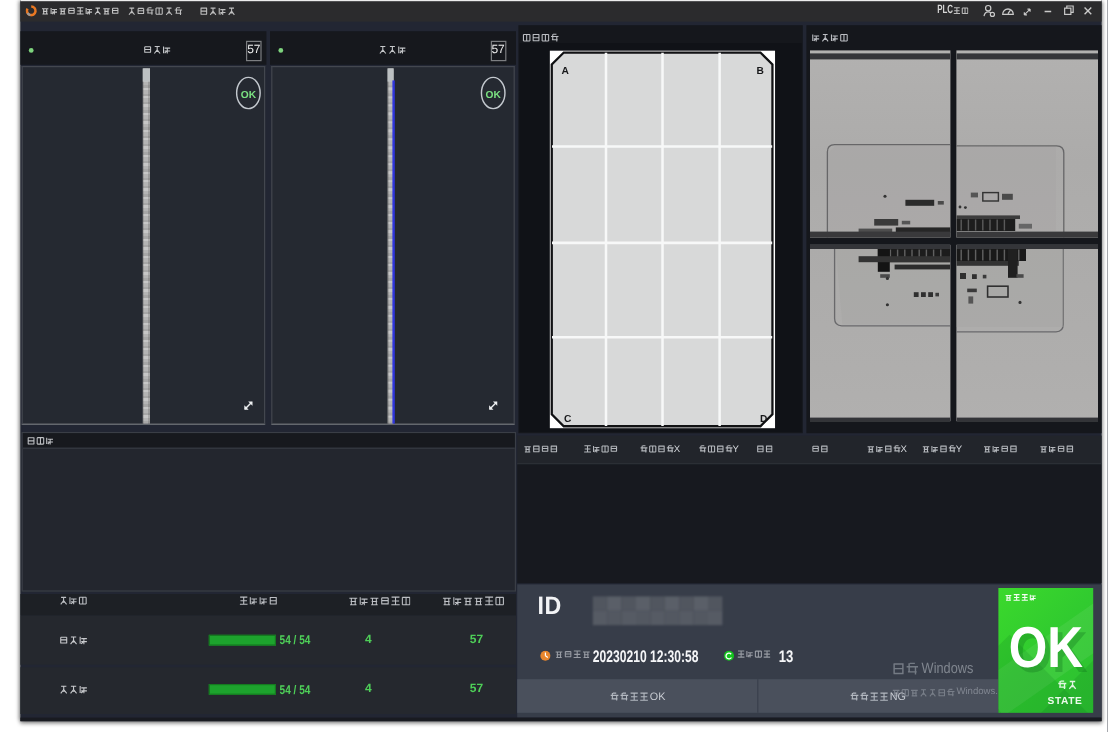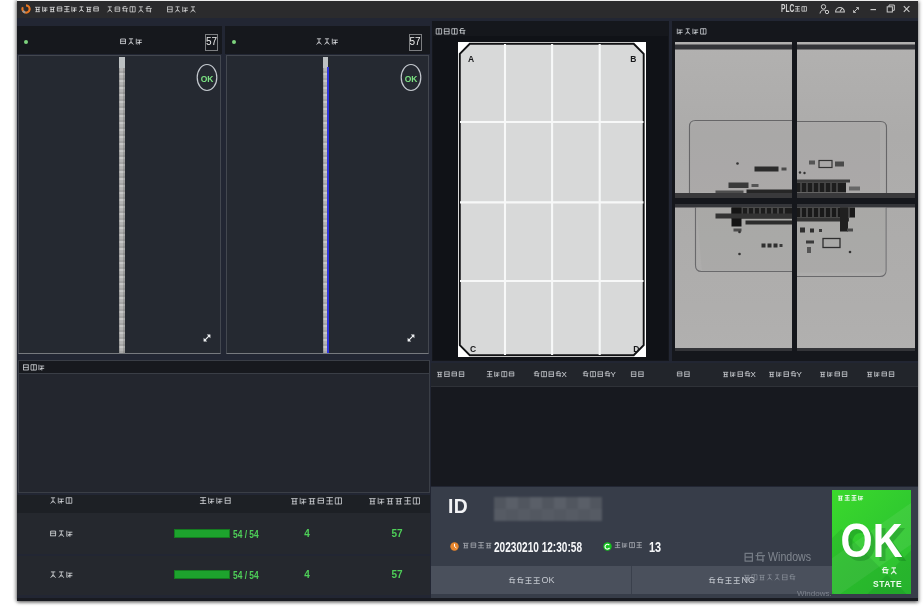--- a/index.html
+++ b/index.html
@@ -370,13 +370,13 @@
     <svg width="23" height="12" style="display:block">
       <path d="M1.6 2.3H10.0M2.1 2.3V10.2M9.4 2.3V10.2M1.6 10.2H10.0M2.1 6.2H9.4M12.5 4.7H22.0M13.6 8.9H20.9M14.6 1.8V8.9M19.9 4.7V11.0M15.2 1.8H19.4" stroke="rgba(200,205,212,.5)" stroke-width="1.21" fill="none" opacity="0.85"></path>
     </svg>
   </div>
 <div class="abs" style="left:768px;top:549.5px;color:rgba(200,205,212,.5);font-size:12.5px;transform:scaleX(.85);transform-origin:0 0">Windows</div>
 <div class="abs" style="left:743px;top:572.5px">
     <svg width="53" height="8" style="display:block">
       <path d="M1.0 2.3H6.6M1.8 4.6H5.8M2.5 2.3V6.9M5.1 2.3V6.9M1.5 6.9H6.1M8.8 1.7H14.0M8.8 1.7V6.9M14.0 1.7V6.9M8.8 6.9H14.0M11.4 1.7V6.9M16.2 2.3H21.8M17.0 4.6H21.0M17.7 2.3V6.9M20.3 2.3V6.9M16.7 6.9H21.3M24.6 1.8H28.6M26.6 1.8V4.3M26.6 4.3L24.3 7.3M26.6 4.3L28.9 7.3M25.6 5.6H27.6M32.2 1.8H36.2M34.2 1.8V4.3M34.2 4.3L31.9 7.3M34.2 4.3L36.5 7.3M33.2 5.6H35.2M39.2 1.8H44.4M39.5 1.8V6.8M44.1 1.8V6.8M39.2 6.8H44.4M39.5 4.3H44.1M46.4 3.3H52.4M47.1 5.9H51.7M47.7 1.5V5.9M51.0 3.3V7.3M48.1 1.5H50.7" stroke="rgba(195,200,208,.45)" stroke-width="0.90" fill="none" opacity="0.85"></path>
     </svg>
   </div>
-<div class="abs" style="left:797px;top:589px;color:rgba(195,200,208,.45);font-size:8px">Windows.</div>
+<div class="abs" style="left:797px;top:571px;color:rgba(195,200,208,.45);font-size:8px">Windows.</div>
 <div class="abs" style="left:17px;top:597.5px;width:901px;height:3px;background:#191b21"></div>
 </body></html>

